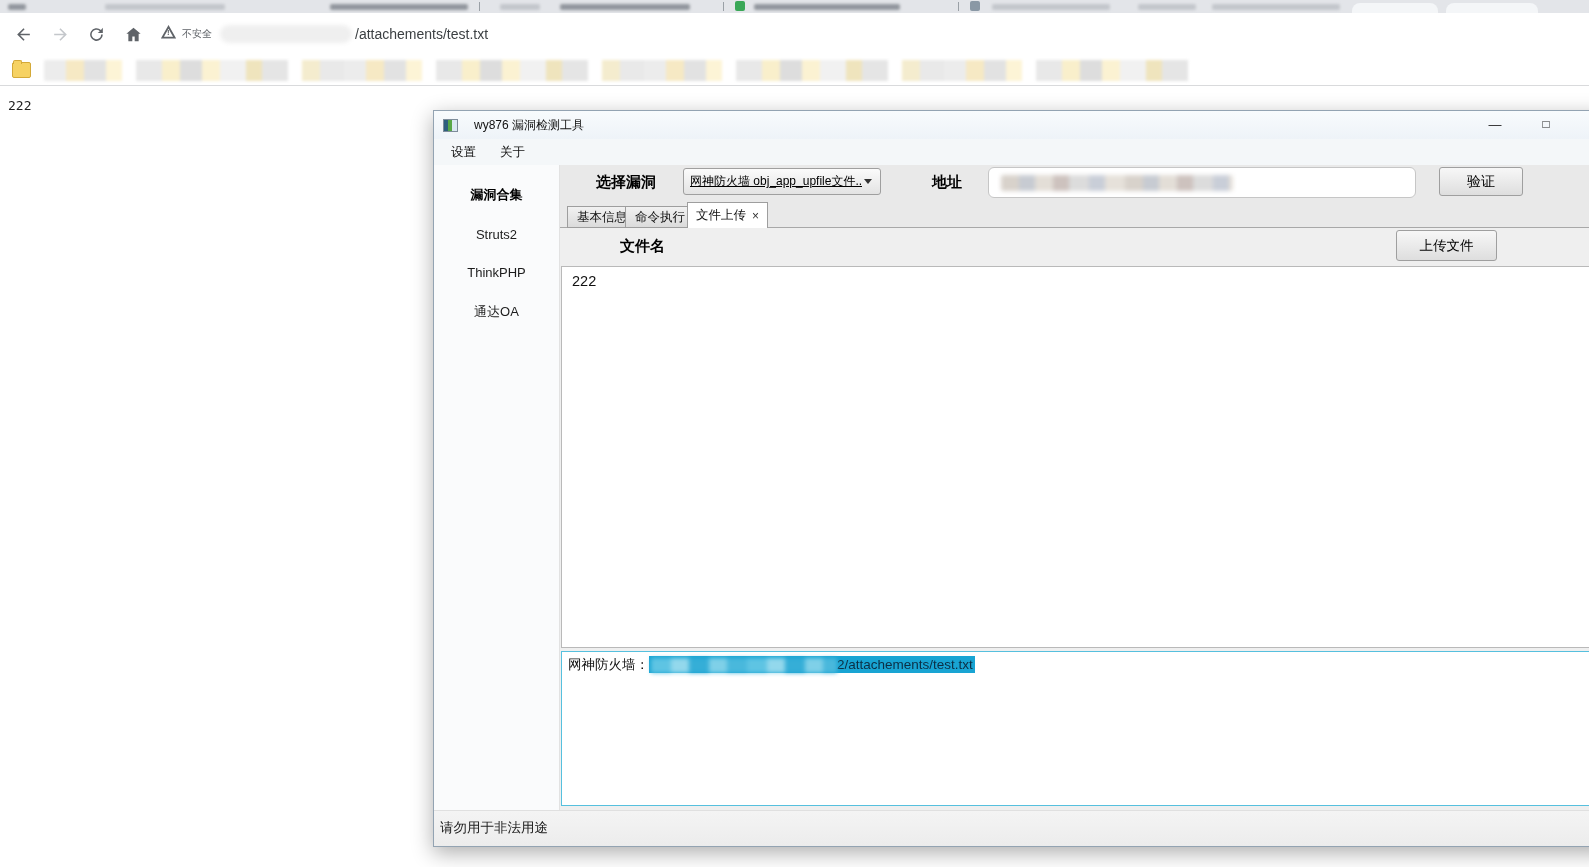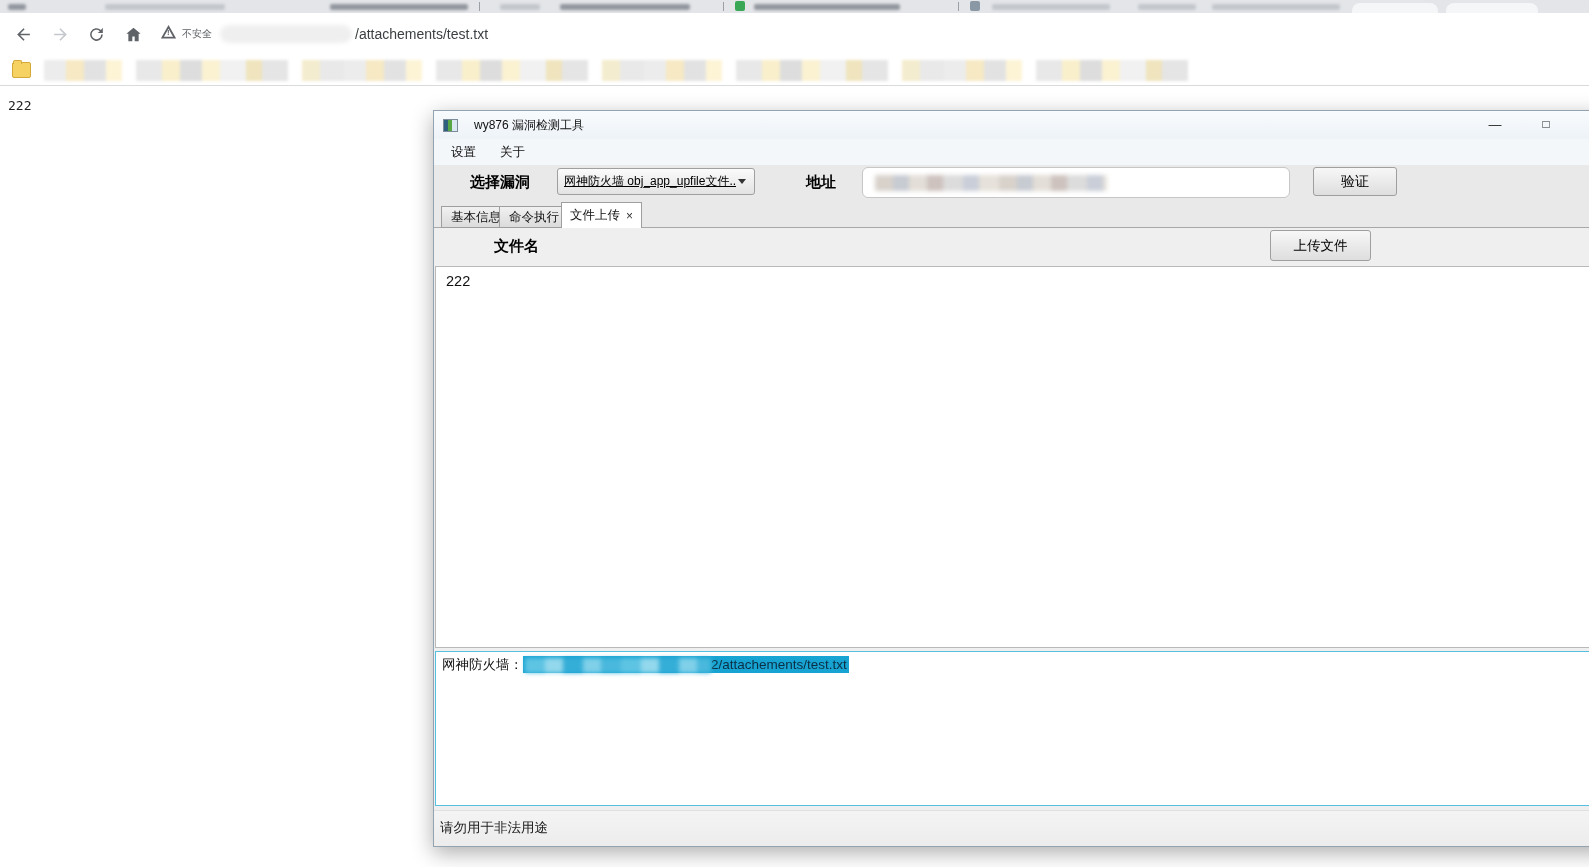--- a/index.html
+++ b/index.html
@@ -174,20 +174,26 @@
       <span class="winctl close">✕</span>
     </div>
 
     <div class="menubar">
       <span class="menu-item">设置</span>
       <span class="menu-item">关于</span>
     </div>
 
     <div class="appbody">
 
+      <div class="sidebar">
+        <span class="side-item active">漏洞合集</span>
+        <span class="side-item">Struts2</span>
+        <span class="side-item">ThinkPHP</span>
+        <span class="side-item">通达OA</span>
+      </div>
 
       <div class="content">
 
         <span class="lbl" style="left:36px;top:8px">选择漏洞</span>
         <div class="dropdown">
           <span class="dd-text">网神防火墙 obj_app_upfile文件..</span>
           <span class="dd-arrow"></span>
         </div>
         <span class="lbl" style="left:372px;top:8px">地址</span>
         <div class="addr-input">

